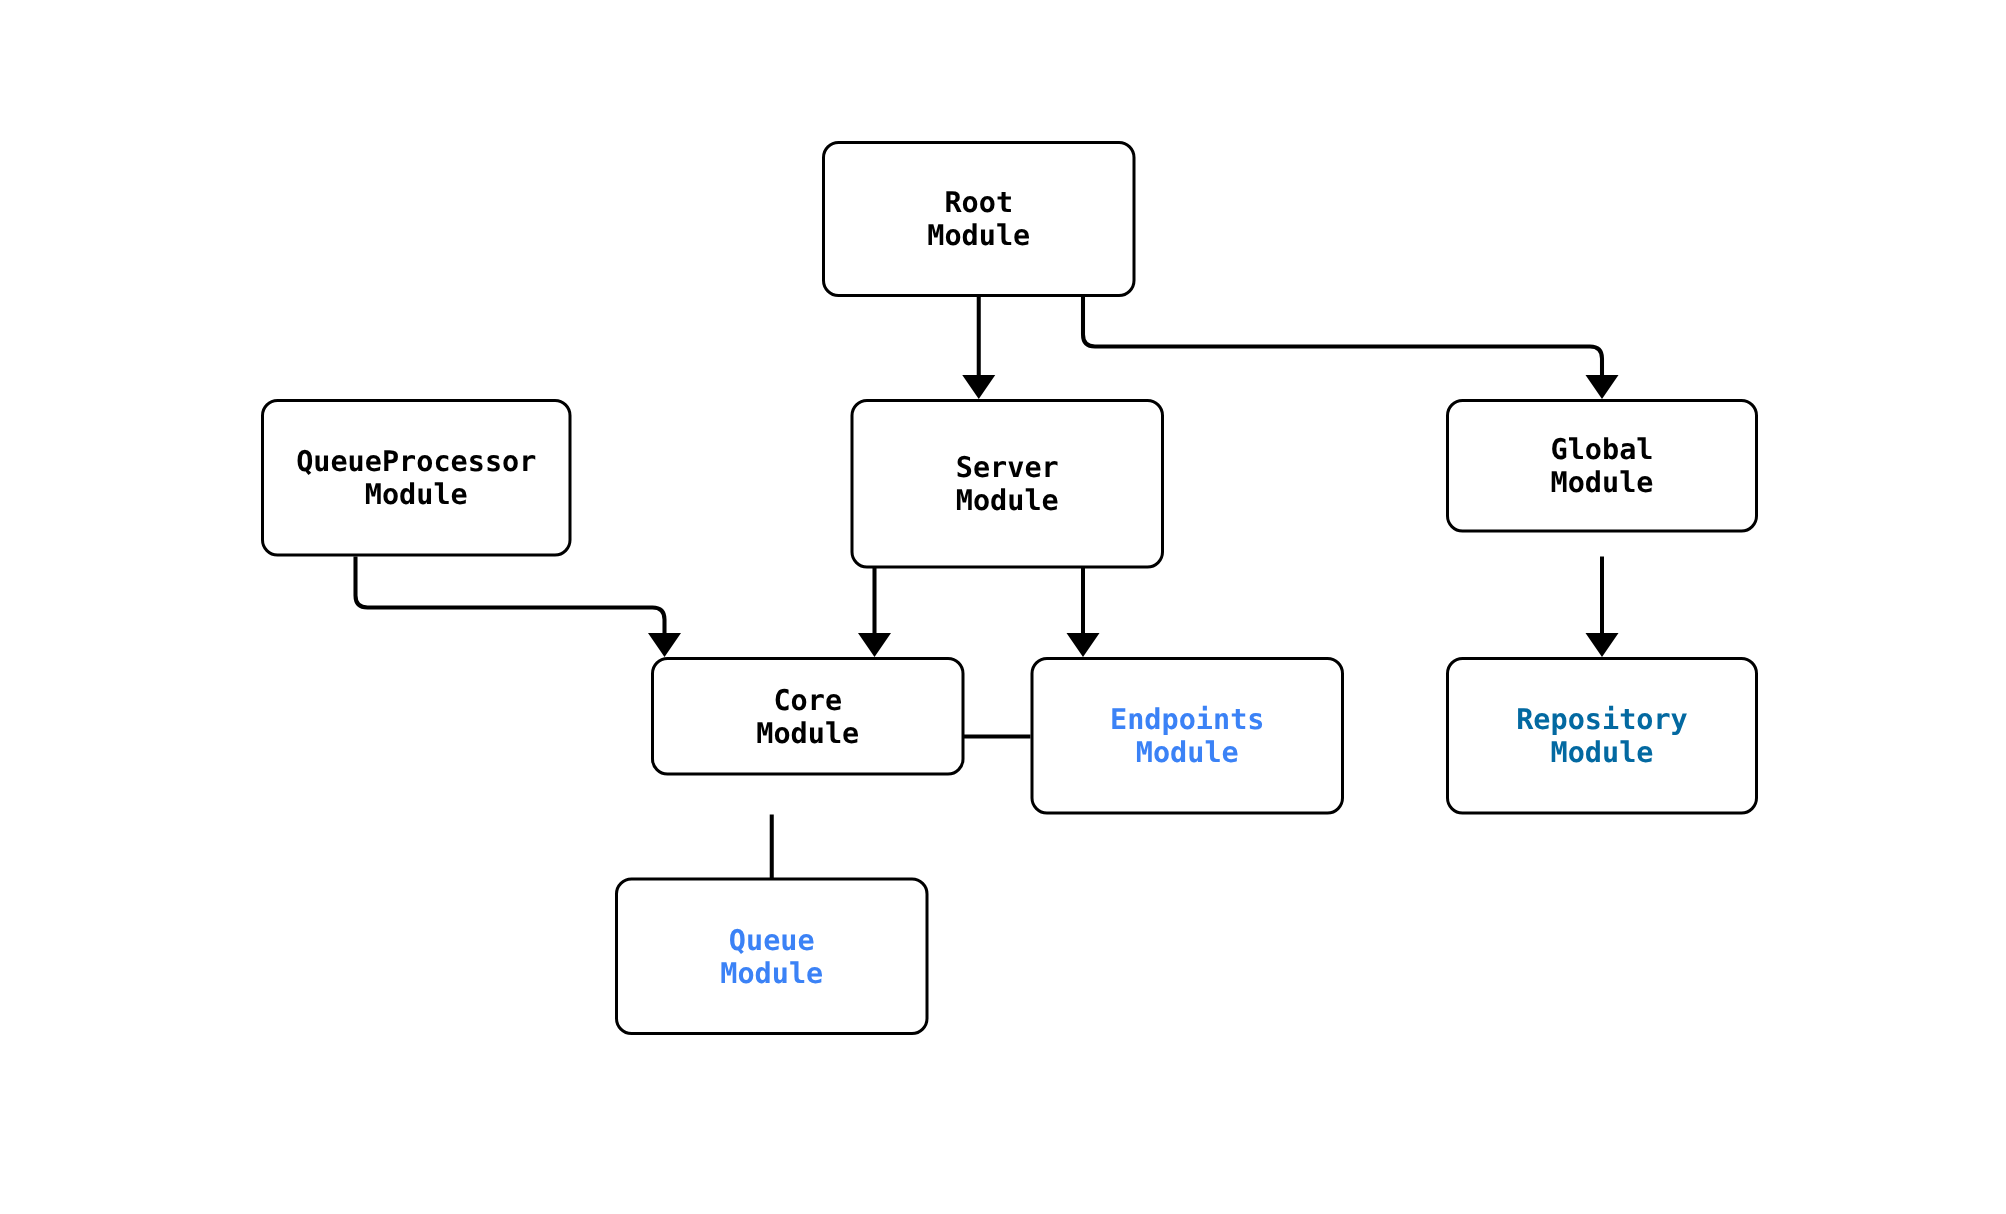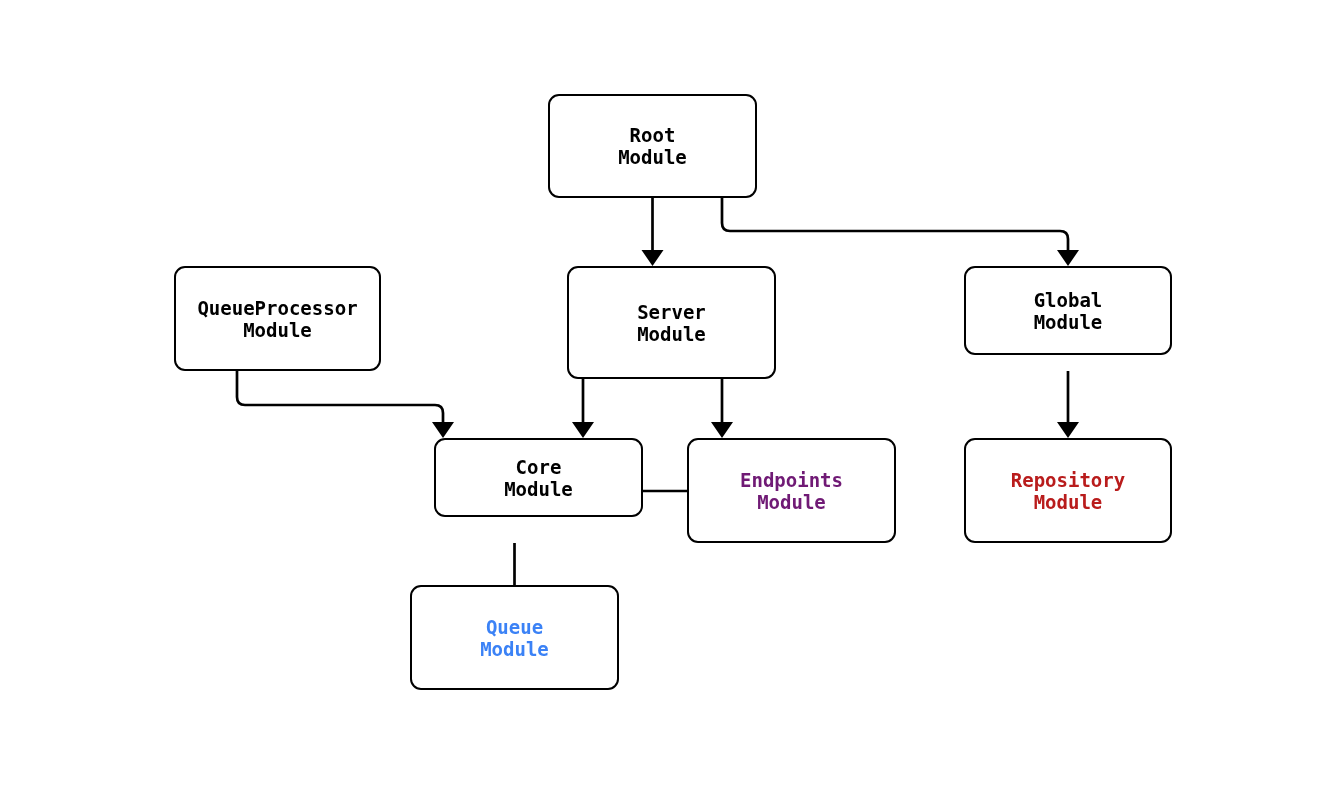--- a/index.html
+++ b/index.html
@@ -85,25 +85,25 @@
         <span>Module</span>
       </div>
       <div class="node" style="left: 964px; top: 266px; width: 208px; height: 89px; border-color: rgb(0, 0, 0); background: rgb(255, 255, 255); color: rgb(0, 0, 0);">
         <span>Global</span>
         <span>Module</span>
       </div>
       <div class="node" style="left: 434px; top: 438px; width: 209px; height: 79px; border-color: rgb(0, 0, 0); background: rgb(255, 255, 255); color: rgb(0, 0, 0);">
         <span>Core</span>
         <span>Module</span>
       </div>
-      <div class="node" style="left: 687px; top: 438px; width: 209px; height: 105px; border-color: rgb(0, 0, 0); background: rgb(255, 255, 255); color: #701a75;">
+      <div class="node" style="left: 687px; top: 438px; width: 209px; height: 105px; border-color: rgb(0, 0, 0); background: rgb(255, 255, 255); color: #3b82f6;">
         <span>Endpoints</span>
         <span>Module</span>
       </div>
-      <div class="node" style="left: 964px; top: 438px; width: 208px; height: 105px; border-color: rgb(0, 0, 0); background: rgb(255, 255, 255); color: #b91c1c;">
+      <div class="node" style="left: 964px; top: 438px; width: 208px; height: 105px; border-color: rgb(0, 0, 0); background: rgb(255, 255, 255); color: #0369a1;">
         <span>Repository</span>
         <span>Module</span>
       </div>
       <div class="node" style="left: 410px; top: 585px; width: 209px; height: 105px; border-color: rgb(0, 0, 0); background: rgb(255, 255, 255); color: #3b82f6;">
         <span>Queue</span>
         <span>Module</span>
       </div>
     </div>
 </div>
 

